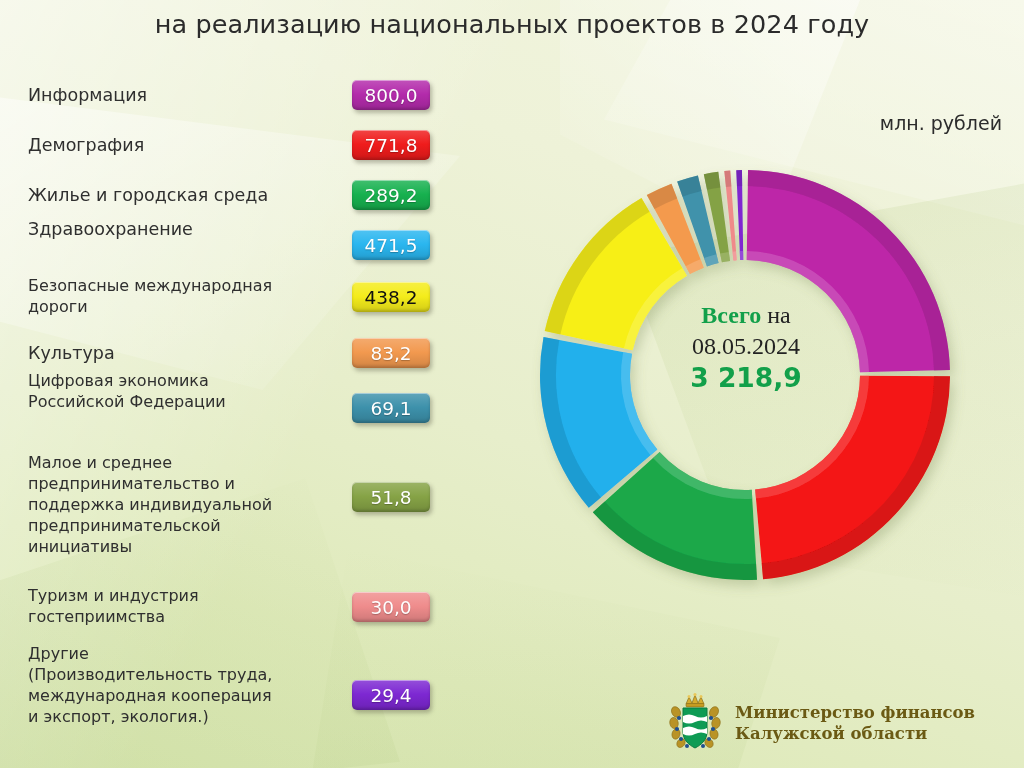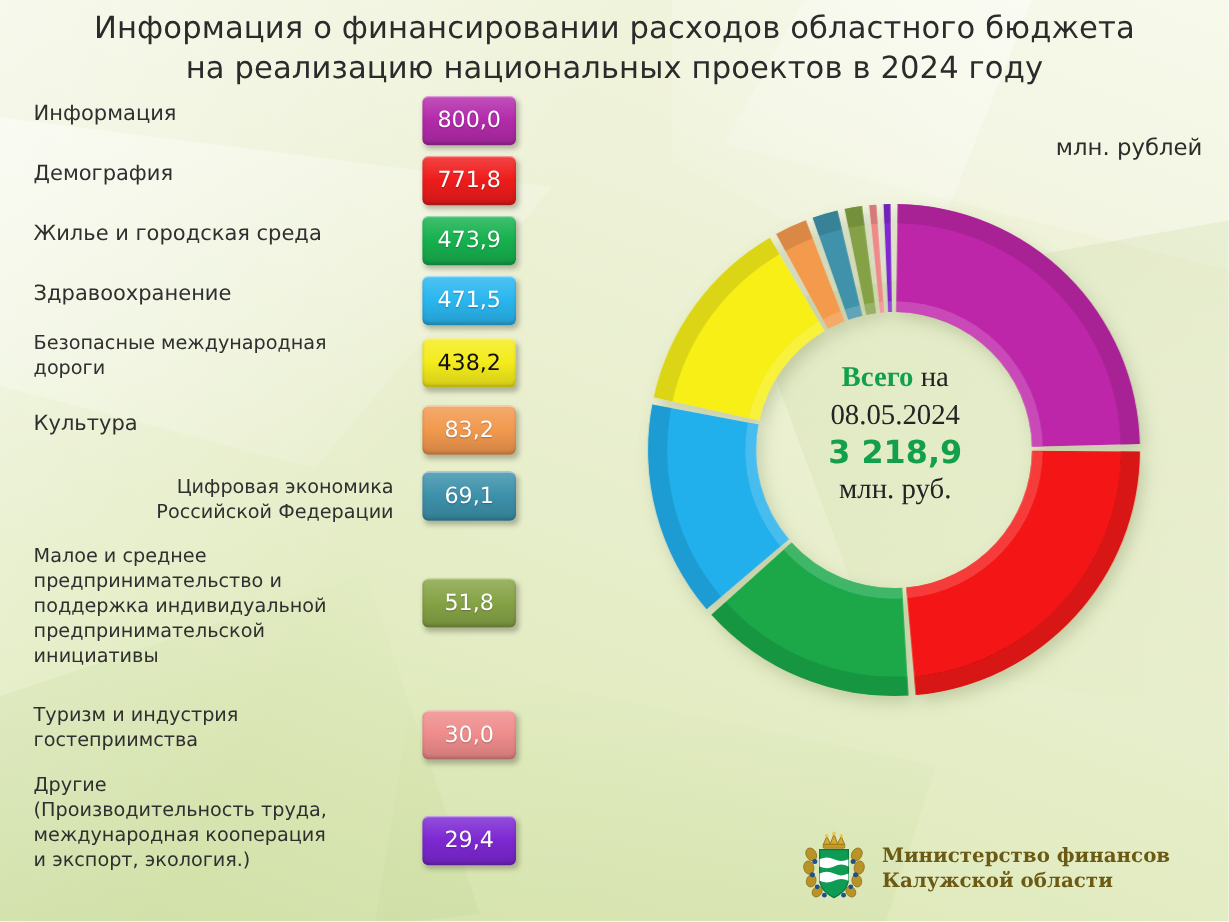--- a/index.html
+++ b/index.html
@@ -61,21 +61,21 @@
   .legend-label{
     width:300px;
     font-size:17.5px; line-height:23px;
     color:#2f2f2f;
     white-space:pre-line;
   }
   .legend-label.small{ font-size:16px; line-height:21px; }
 
   .badge{
     position:absolute; left:324px;
-    width:78px; height:41px;
+    width:78px; height:30px;
     border-radius:5px;
     display:flex; align-items:center; justify-content:center;
     font-size:18.5px; font-weight:400;
     color:#fff;
     box-shadow: 2px 3px 4px rgba(90,90,70,.40),
                 inset 0 1px 0 rgba(255,255,255,.45),
                 inset 0 -2px 3px rgba(0,0,0,.18);
     text-shadow:0 1px 1px rgba(0,0,0,.25);
   }
   .badge.dark-text{ color:#111; text-shadow:none; }
@@ -119,51 +119,50 @@
 <div id="stage">
 
   <div class="facet f1"></div>
   <div class="facet f2"></div>
   <div class="facet f3"></div>
   <div class="facet f4"></div>
   <div class="facet f5"></div>
   <div class="facet f6"></div>
 
   <div class="title">
-    <span>Информация о финансировании расходов областного бюджета</span>
     <span class="l2">на реализацию национальных проектов в 2024 году</span>
   </div>
 
   <div class="legend" id="legend-root">
       <div class="legend-row" style="top: 4px;">
         <div class="legend-label">Информация</div>
       </div>
       <div class="badge" style="top: 0px; background: linear-gradient(rgb(193, 81, 186) 0%, rgb(179, 43, 171) 48%, rgb(154, 37, 147) 100%);">800,0</div>
       <div class="legend-row" style="top: 54px;">
         <div class="legend-label">Демография</div>
       </div>
       <div class="badge" style="top: 50px; background: linear-gradient(rgb(242, 69, 69) 0%, rgb(239, 28, 28) 48%, rgb(206, 24, 24) 100%);">771,8</div>
       <div class="legend-row" style="top: 104px;">
         <div class="legend-label">Жилье и городская среда</div>
       </div>
-      <div class="badge" style="top: 100px; background: linear-gradient(rgb(65, 191, 111) 0%, rgb(23, 177, 79) 48%, rgb(20, 152, 68) 100%);">473,9</div>
-      <div class="legend-row" style="top: 154px; align-items: flex-end;">
+      <div class="badge" style="top: 100px; background: linear-gradient(rgb(65, 191, 111) 0%, rgb(23, 177, 79) 48%, rgb(20, 152, 68) 100%);">289,2</div>
+      <div class="legend-row" style="top: 138px; align-items: flex-end;">
         <div class="legend-label">Здравоохранение</div>
       </div>
       <div class="badge" style="top: 150px; background: linear-gradient(rgb(80, 195, 242) 0%, rgb(42, 182, 239) 48%, rgb(36, 157, 206) 100%);">471,5</div>
       <div class="legend-row" style="top: 195px;">
         <div class="legend-label small">Безопасные международная
 дороги</div>
       </div>
       <div class="badge dark-text" style="top: 202px; background: linear-gradient(rgb(246, 239, 68) 0%, rgb(244, 236, 27) 48%, rgb(210, 203, 23) 100%);">438,2</div>
       <div class="legend-row" style="top: 262px;">
         <div class="legend-label">Культура</div>
       </div>
       <div class="badge" style="top: 258px; background: linear-gradient(rgb(244, 171, 111) 0%, rgb(242, 153, 79) 48%, rgb(208, 132, 68) 100%);">83,2</div>
-      <div class="legend-row" style="top: 315px; text-align: right;">
+      <div class="legend-row" style="top: 290px;">
         <div class="legend-label small">Цифровая экономика
 Российской Федерации</div>
       </div>
       <div class="badge" style="top: 313px; background: linear-gradient(rgb(96, 165, 186) 0%, rgb(61, 145, 171) 48%, rgb(52, 125, 147) 100%);">69,1</div>
       <div class="legend-row" style="top: 372px;">
         <div class="legend-label small">Малое и среднее
 предпринимательство и
 поддержка индивидуальной
 предпринимательской
 инициативы</div>
@@ -224,21 +223,20 @@
         <path d="M 219.7250798079865 141.11224751022445 A 124 124 0 0 1 223.16049044520682 141.01364508705876 L 223.29400323547407 150.01265471783677 A 115 115 0 0 0 220.10793691869716 150.1041005135146 Z" fill="#a769de" opacity="0.55"></path>
       </g>
   </svg>
 
   <div class="center-text">
     <div class="ct-line">
       <span class="ct-accent">Всего</span><span> на</span>
     </div>
     <div class="ct-line">08.05.2024</div>
     <div class="ct-total">3 218,9</div>
-    <div class="ct-line">млн. руб.</div>
   </div>
 
   <div class="footer">
     <svg width="54" height="62" viewBox="0 0 54 62">
 
       <g fill="#b99326" stroke="#8a6d18" stroke-width=".6">
         <ellipse cx="8" cy="20" rx="4.2" ry="5.6" transform="rotate(-28 8 20)"></ellipse>
         <ellipse cx="6" cy="31" rx="4.2" ry="5.6" transform="rotate(-12 6 31)"></ellipse>
         <ellipse cx="8" cy="42" rx="4.0" ry="5.2" transform="rotate(14 8 42)"></ellipse>
         <ellipse cx="13" cy="51" rx="3.8" ry="4.8" transform="rotate(36 13 51)"></ellipse>

